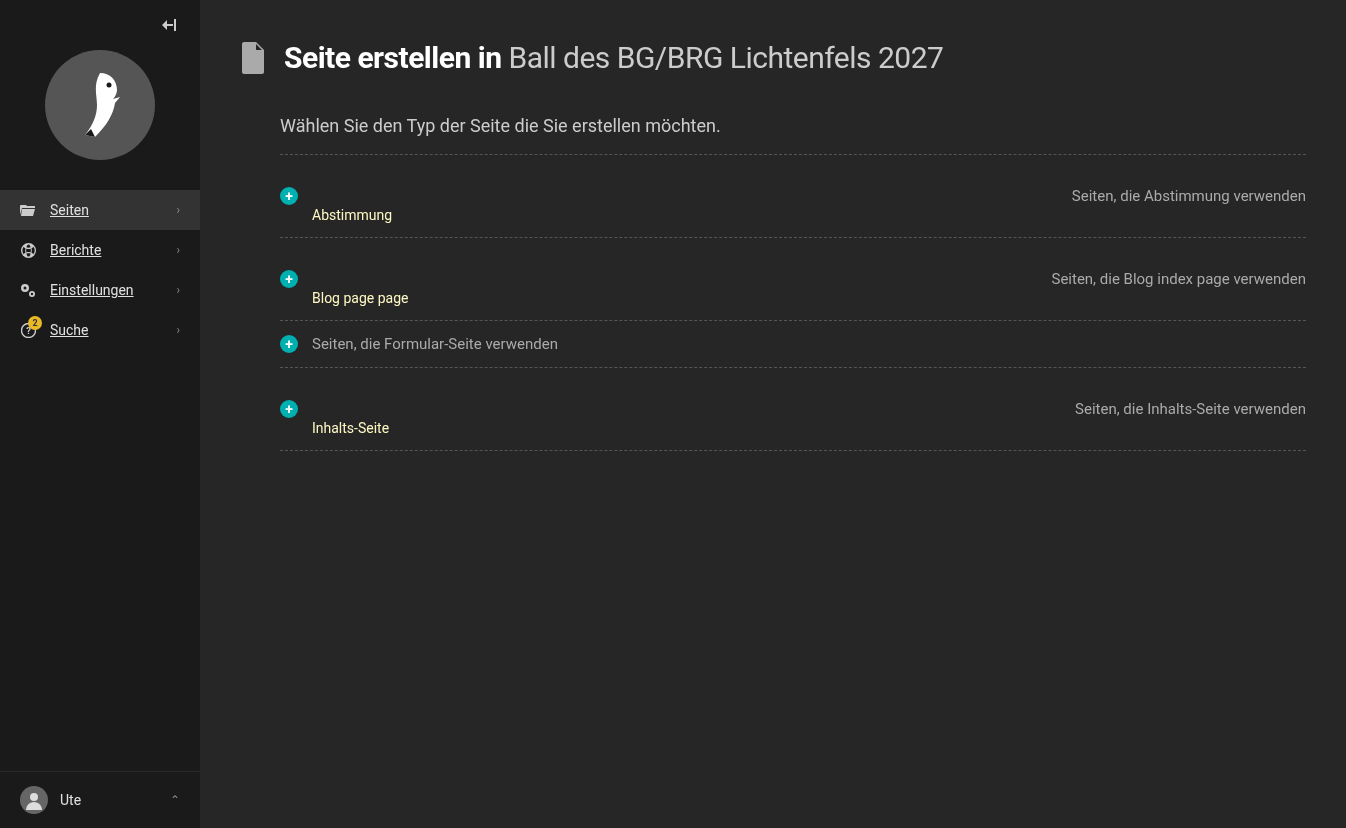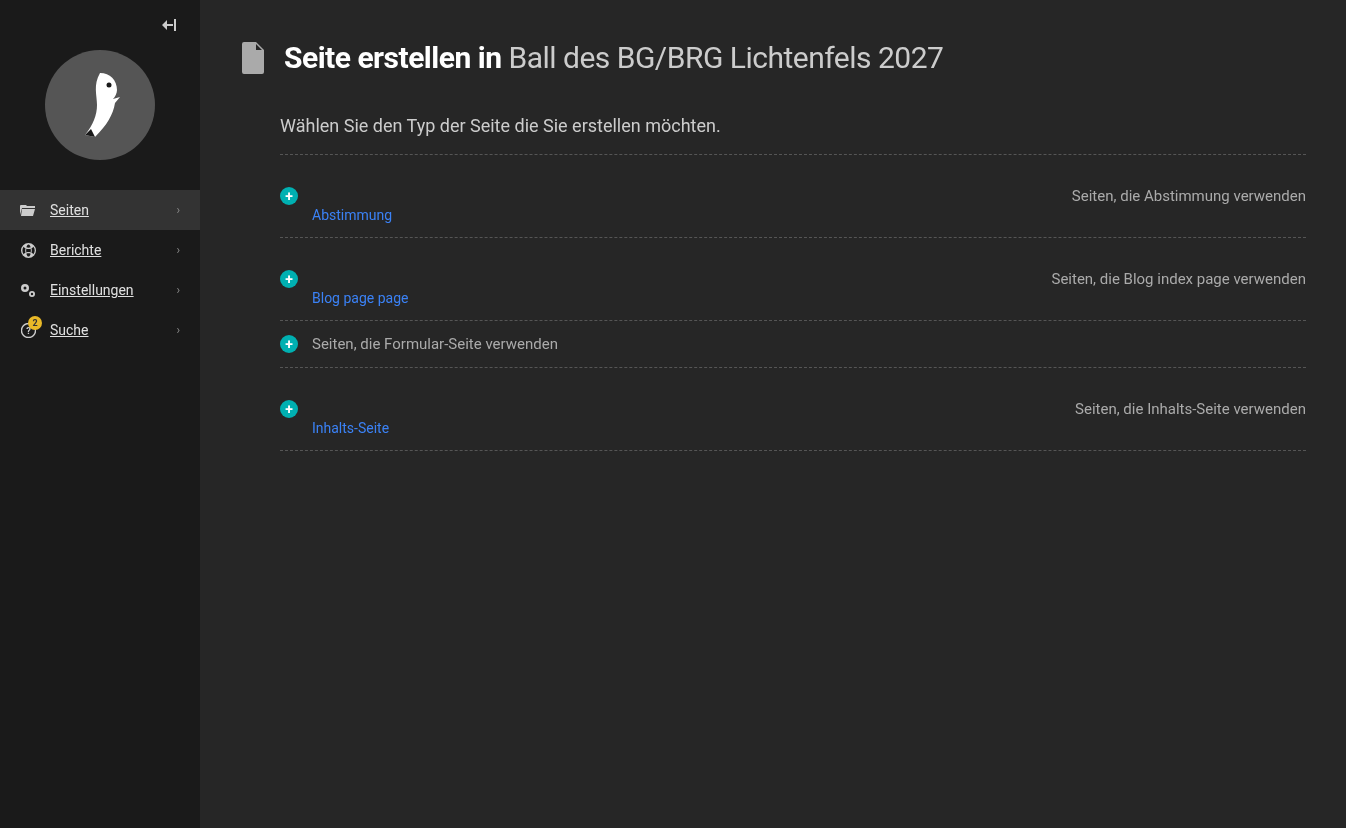--- a/index.html
+++ b/index.html
@@ -195,21 +195,21 @@
       display: flex;
       align-items: center;
       justify-content: center;
       flex-shrink: 0;
       color: #fff;
       font-size: 14px;
       font-weight: bold;
       line-height: 1;
     }
     .type-name {
-      color: #3b82f6;
+      color: #fef9c3;
       font-size: 14px;
       cursor: pointer;
       flex: 1;
       margin-top: 38px;
     }
     .type-usage {
       color: #aaa;
       font-size: 15px;
       cursor: pointer;
     }
@@ -272,20 +272,30 @@
         <svg width="15" height="15" viewBox="0 0 16 16" fill="#ccc">
           <circle cx="8" cy="8" r="7.5" fill="none" stroke="#ccc" stroke-width="1.5"></circle>
           <text x="8" y="12" font-size="10" font-weight="bold" text-anchor="middle" fill="#ccc">?</text>
         </svg>
       </span>
       <span class="nav-label">Suche</span>
       <span class="nav-chevron">›</span>
     </div>
   </nav>
 
+  <div class="user-area">
+    <div class="avatar">
+      <svg width="20" height="20" viewBox="0 0 20 20" fill="#ddd">
+        <circle cx="10" cy="7" r="4"></circle>
+        <path d="M2 20c0-4.4 3.6-8 8-8s8 3.6 8 8H2z"></path>
+      </svg>
+    </div>
+    <span class="user-name">Ute</span>
+    <span class="user-chevron">⌃</span>
+  </div>
 </aside>
 
 <main class="main">
   <div class="header">
     <span class="page-icon">
       <svg width="26" height="32" viewBox="0 0 26 32" fill="#aaa">
         <path d="M4 0h12l8 8v22a2 2 0 0 1-2 2H4a2 2 0 0 1-2-2V2a2 2 0 0 1 2-2zm12 2v6h6l-6-6z"></path>
       </svg>
     </span>
     <h1>

